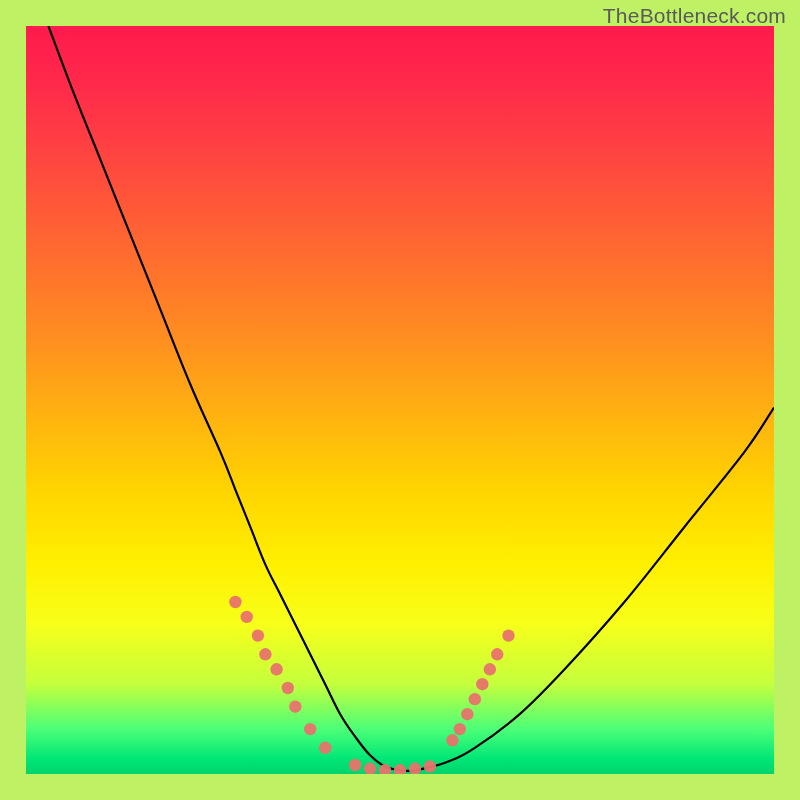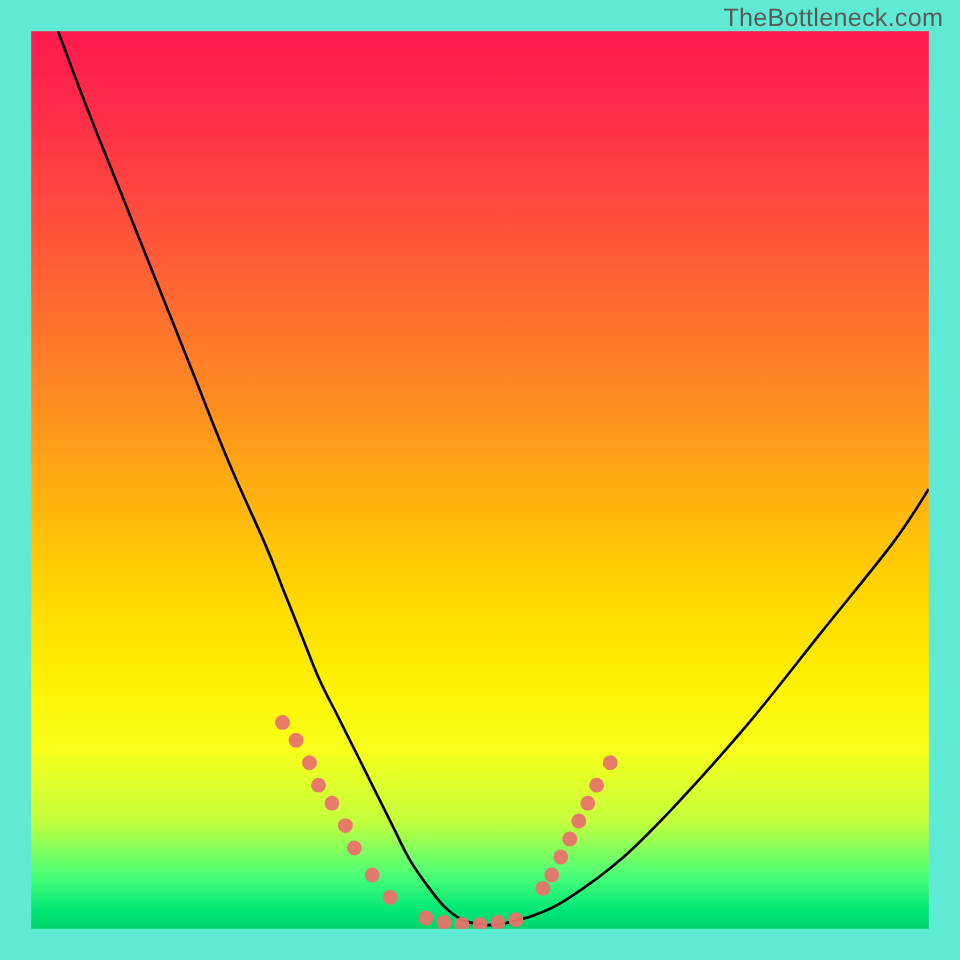--- a/index.html
+++ b/index.html
@@ -8,21 +8,21 @@
     width: 800px;
     height: 800px;
     overflow: hidden;
     background: #000;
     font-family: Arial, Helvetica, sans-serif;
   }
   .frame {
     position: relative;
     width: 800px;
     height: 800px;
-    background: #5eead4;
+    background: #bef264;
   }
   .plot {
     position: absolute;
     left: 26px;
     top: 26px;
     width: 748px;
     height: 748px;
     
     background: linear-gradient(to bottom,
       #ff1a4d 0%,

